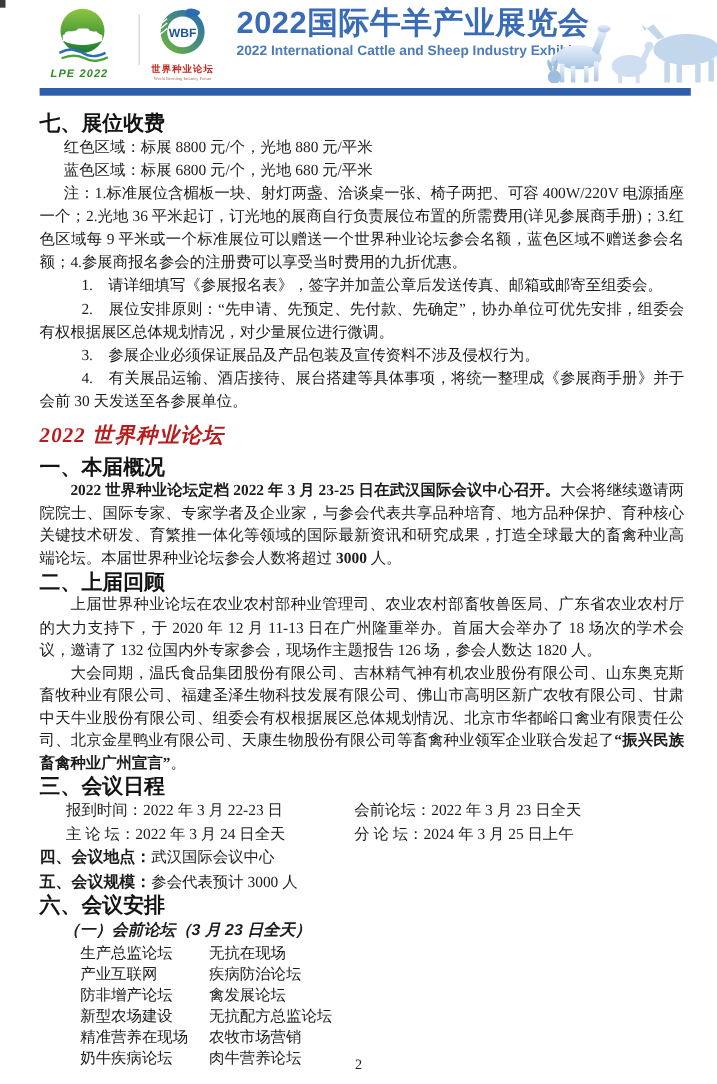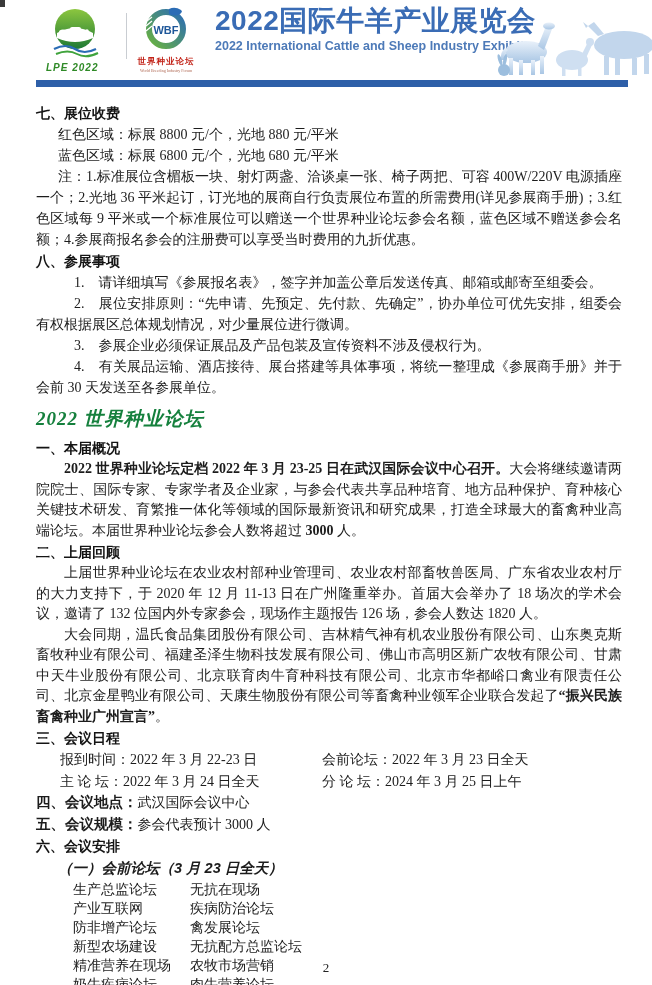--- a/index.html
+++ b/index.html
@@ -20,27 +20,27 @@
   .title-block{margin-left:18px;margin-bottom:22px;}
   .main-title{font-family:"Liberation Sans",sans-serif;font-weight:bold;font-size:28px;
     color:#3a6cb5;letter-spacing:0.5px;line-height:32px;white-space:nowrap;}
   .sub-title{font-family:"Liberation Sans",sans-serif;font-weight:bold;font-size:12.5px;
     color:#4d7ab8;margin-top:2px;white-space:nowrap;}
   .animals{position:absolute;right:0;top:4px;width:158px;height:64px;}
   .blue-bar{height:7px;background:#2e5fa8;margin-left:36px;width:592px;}
   .corner-mark{position:absolute;left:0;top:0;width:5px;height:7px;background:#3a3a3a;}
   
   .content{padding:15px 30px 0 36px;font-size:14px;line-height:21px;text-align:justify;}
-  .h-sec{font-family:"Liberation Sans",sans-serif;font-weight:bold;font-size:14px;
+  .h-sec{font-family:"Liberation Sans",sans-serif;font-weight:bold;font-size:19px;
     color:#141414;line-height:22px;margin:0;text-align:left;}
   .fee-line{margin-left:22px;}
   .note-para{text-indent:22px;margin:0;}
   .num-item{text-indent:38px;margin:0;}
   .forum-title{font-family:"Liberation Serif",serif;font-weight:bold;font-style:italic;
-    font-size:19px;color:#15803d;margin:10px 0 8px 0;letter-spacing:1px;text-align:left;}
+    font-size:19px;color:#b91c1c;margin:10px 0 8px 0;letter-spacing:1px;text-align:left;}
   .para{text-indent:2em;margin:0;line-height:20.5px;}
   .b{font-weight:bold;}
   .sched-row{margin-left:24px;line-height:21.5px;text-align:left;}
   .sched-left{display:inline-block;width:262px;}
   .label-line{line-height:21.5px;text-align:left;}
   .label-line .lab{font-family:"Liberation Sans",sans-serif;font-weight:bold;font-size:14.5px;}
   .sub-forum{font-family:"Liberation Sans",sans-serif;font-weight:bold;font-size:14.5px;
     margin-left:22px;line-height:22px;text-align:left;font-style:italic;}
   .forum-list{display:flex;margin-left:37px;margin-top:1px;text-align:left;}
   .forum-col{line-height:19px;}
@@ -149,34 +149,33 @@
 </div>
 <div class="blue-bar"></div>
 
 <div class="content">
 
   <div class="h-sec">七、展位收费</div>
   <div class="fee-line">红色区域：标展 8800 元/个，光地 880 元/平米</div>
   <div class="fee-line">蓝色区域：标展 6800 元/个，光地 680 元/平米</div>
   <p class="note-para">注：1.标准展位含楣板一块、射灯两盏、洽谈桌一张、椅子两把、可容 400W/220V 电源插座一个；2.光地 36 平米起订，订光地的展商自行负责展位布置的所需费用(详见参展商手册)；3.红色区域每 9 平米或一个标准展位可以赠送一个世界种业论坛参会名额，蓝色区域不赠送参会名额；4.参展商报名参会的注册费可以享受当时费用的九折优惠。</p>
 
-  <div class="h-sec">八、参展事项</div>
   <p class="num-item">1.　请详细填写《参展报名表》，签字并加盖公章后发送传真、邮箱或邮寄至组委会。</p>
   <p class="num-item">2.　展位安排原则：“先申请、先预定、先付款、先确定”，协办单位可优先安排，组委会有权根据展区总体规划情况，对少量展位进行微调。</p>
   <p class="num-item">3.　参展企业必须保证展品及产品包装及宣传资料不涉及侵权行为。</p>
   <p class="num-item">4.　有关展品运输、酒店接待、展台搭建等具体事项，将统一整理成《参展商手册》并于会前 30 天发送至各参展单位。</p>
 
   <div class="forum-title">2022 世界种业论坛</div>
 
   <div class="h-sec">一、本届概况</div>
   <p class="para"><span class="b">2022 世界种业论坛定档 2022 年 3 月 23-25 日在武汉国际会议中心召开。</span><span>大会将继续邀请两院院士、国际专家、专家学者及企业家，与参会代表共享品种培育、地方品种保护、育种核心关键技术研发、育繁推一体化等领域的国际最新资讯和研究成果，打造全球最大的畜禽种业高端论坛。本届世界种业论坛参会人数将超过 </span><span class="b">3000</span><span> 人。</span></p>
 
   <div class="h-sec">二、上届回顾</div>
   <p class="para">上届世界种业论坛在农业农村部种业管理司、农业农村部畜牧兽医局、广东省农业农村厅的大力支持下，于 2020 年 12 月 11-13 日在广州隆重举办。首届大会举办了 18 场次的学术会议，邀请了 132 位国内外专家参会，现场作主题报告 126 场，参会人数达 1820 人。</p>
-  <p class="para"><span>大会同期，温氏食品集团股份有限公司、吉林精气神有机农业股份有限公司、山东奥克斯畜牧种业有限公司、福建圣泽生物科技发展有限公司、佛山市高明区新广农牧有限公司、甘肃中天牛业股份有限公司、北京联育肉牛育种科技有限公司、北京市华都峪口禽业有限责任公司、北京金星鸭业有限公司、天康生物股份有限公司等畜禽种业领军企业联合发起了</span><span class="b">“振兴民族畜禽种业广州宣言”</span><span>。</span></p>
+  <p class="para"><span>大会同期，温氏食品集团股份有限公司、吉林精气神有机农业股份有限公司、山东奥克斯畜牧种业有限公司、福建圣泽生物科技发展有限公司、佛山市高明区新广农牧有限公司、甘肃中天牛业股份有限公司、组委会有权根据展区总体规划情况、北京市华都峪口禽业有限责任公司、北京金星鸭业有限公司、天康生物股份有限公司等畜禽种业领军企业联合发起了</span><span class="b">“振兴民族畜禽种业广州宣言”</span><span>。</span></p>
 
   <div class="h-sec">三、会议日程</div>
   <div class="sched-row">
     <span class="sched-left">报到时间：2022 年 3 月 22-23 日</span><span>会前论坛：2022 年 3 月 23 日全天</span>
   </div>
   <div class="sched-row">
     <span class="sched-left">主 论 坛：2022 年 3 月 24 日全天</span><span>分 论 坛：2024 年 3 月 25 日上午</span>
   </div>
 
   <div class="label-line">

